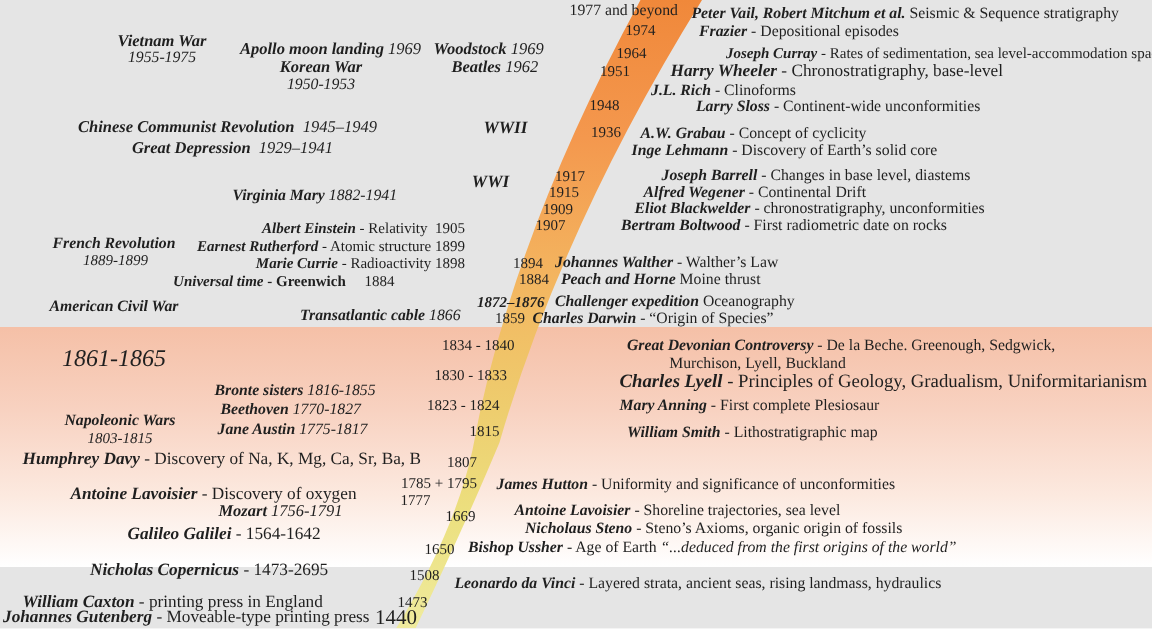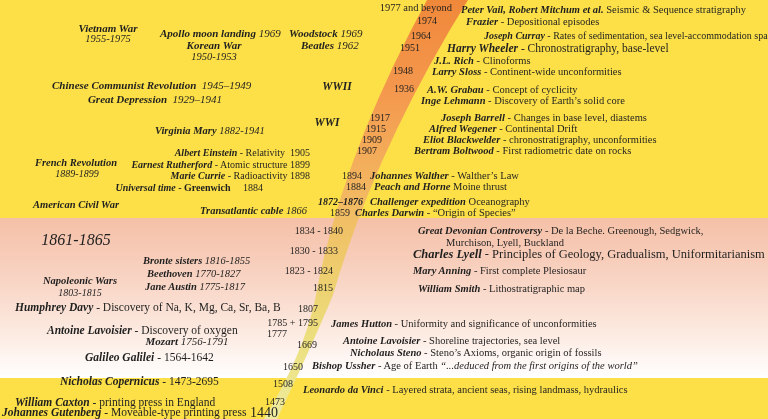--- a/index.html
+++ b/index.html
@@ -1,20 +1,20 @@
 <!DOCTYPE html>
 <html><head>
 <meta charset="utf-8">
 <style>
   html,body{margin:0;padding:0;background:#fff;}
   #stage{
     position:relative;
     width:768px;height:419px;
     overflow:hidden;
-    background:#fde047;
+    background:#e5e5e5;
     font-family:"Liberation Serif","DejaVu Serif",serif;
     color:#1f1f1f;
   }
   #band{
     position:absolute;
     left:0;top:218px;width:768px;height:160px;
     pointer-events:none;
   }
   #funnel-svg{
     position:absolute;left:0;top:0;
@@ -109,21 +109,21 @@
       <div class="txt anch-center" style="left: 187px; top: 341px; font-size: 11px; color: rgb(31, 31, 31);"><span class="s-bi">Mozart</span><span class="s-i"> 1756-1791</span></div>
       <div class="txt anch-left" style="left: 85px; top: 357px; font-size: 11.5px; color: rgb(31, 31, 31);"><span class="s-bi">Galileo Galilei</span><span class="s-r"> - 1564-1642</span></div>
       <div class="txt anch-left" style="left: 60px; top: 381px; font-size: 11.5px; color: rgb(31, 31, 31);"><span class="s-bi">Nicholas Copernicus</span><span class="s-r"> - 1473-2695</span></div>
       <div class="txt anch-left" style="left: 15px; top: 402px; font-size: 11.5px; color: rgb(31, 31, 31);"><span class="s-bi">William Caxton</span><span class="s-r"> - printing press in England</span></div>
       <div class="txt anch-left" style="left: 2px; top: 412px; font-size: 11.5px; color: rgb(31, 31, 31);"><span class="s-bi">Johannes Gutenberg</span><span class="s-r"> - Moveable-type printing press</span></div>
       <div class="txt anch-left" style="left: 461px; top: 10px; font-size: 10.5px; color: rgb(31, 31, 31);"><span class="s-bi">Peter Vail, Robert Mitchum et al.</span><span class="s-r"> Seismic &amp; Sequence stratigraphy</span></div>
       <div class="txt anch-left" style="left: 466px; top: 22px; font-size: 10.5px; color: rgb(31, 31, 31);"><span class="s-bi">Frazier</span><span class="s-r"> - Depositional episodes</span></div>
       <div class="txt anch-left" style="left: 484px; top: 36px; font-size: 10px; color: rgb(31, 31, 31);"><span class="s-bi">Joseph Curray</span><span class="s-r"> - Rates of sedimentation, sea level-accommodation space</span></div>
       <div class="txt anch-left" style="left: 447px; top: 48px; font-size: 11.5px; color: rgb(31, 31, 31);"><span class="s-bi">Harry Wheeler</span><span class="s-r"> - Chronostratigraphy, base-level</span></div>
       <div class="txt anch-left" style="left: 434px; top: 61px; font-size: 10.5px; color: rgb(31, 31, 31);"><span class="s-bi">J.L. Rich</span><span class="s-r"> - Clinoforms</span></div>
-      <div class="txt anch-left" style="left: 432px; top: 72px; font-size: 10.5px; color: rgb(31, 31, 31);"><span class="s-bi">Larry Sloss</span><span class="s-r"> - Continent-wide unconformities</span></div>
+      <div class="txt anch-left" style="left: 464px; top: 72px; font-size: 10.5px; color: rgb(31, 31, 31);"><span class="s-bi">Larry Sloss</span><span class="s-r"> - Continent-wide unconformities</span></div>
       <div class="txt anch-left" style="left: 427px; top: 90px; font-size: 10.5px; color: rgb(31, 31, 31);"><span class="s-bi">A.W. Grabau</span><span class="s-r"> - Concept of cyclicity</span></div>
       <div class="txt anch-left" style="left: 421px; top: 101px; font-size: 10.5px; color: rgb(31, 31, 31);"><span class="s-bi">Inge Lehmann</span><span class="s-r"> - Discovery of Earth’s solid core</span></div>
       <div class="txt anch-left" style="left: 441px; top: 118px; font-size: 10.5px; color: rgb(31, 31, 31);"><span class="s-bi">Joseph Barrell</span><span class="s-r"> - Changes in base level, diastems</span></div>
       <div class="txt anch-left" style="left: 429px; top: 129px; font-size: 10.5px; color: rgb(31, 31, 31);"><span class="s-bi">Alfred Wegener</span><span class="s-r"> - Continental Drift</span></div>
       <div class="txt anch-left" style="left: 423px; top: 140px; font-size: 10.5px; color: rgb(31, 31, 31);"><span class="s-bi">Eliot Blackwelder</span><span class="s-r"> - chronostratigraphy, unconformities</span></div>
       <div class="txt anch-left" style="left: 414px; top: 151px; font-size: 10.5px; color: rgb(31, 31, 31); text-align: right;"><span class="s-bi">Bertram Boltwood</span><span class="s-r"> - First radiometric date on rocks</span></div>
       <div class="txt anch-left" style="left: 370px; top: 176px; font-size: 10.5px; color: rgb(31, 31, 31);"><span class="s-bi">Johannes Walther</span><span class="s-r"> - Walther’s Law</span></div>
       <div class="txt anch-left" style="left: 374px; top: 187px; font-size: 10.5px; color: rgb(31, 31, 31);"><span class="s-bi">Peach and Horne</span><span class="s-r"> Moine thrust</span></div>
       <div class="txt anch-left" style="left: 370px; top: 202px; font-size: 10.5px; color: rgb(31, 31, 31);"><span class="s-bi">Challenger expedition</span><span class="s-r"> Oceanography</span></div>
       <div class="txt anch-left" style="left: 355px; top: 213px; font-size: 10.5px; color: rgb(31, 31, 31);"><span class="s-bi">Charles Darwin</span><span class="s-r"> - “Origin of Species”</span></div>

